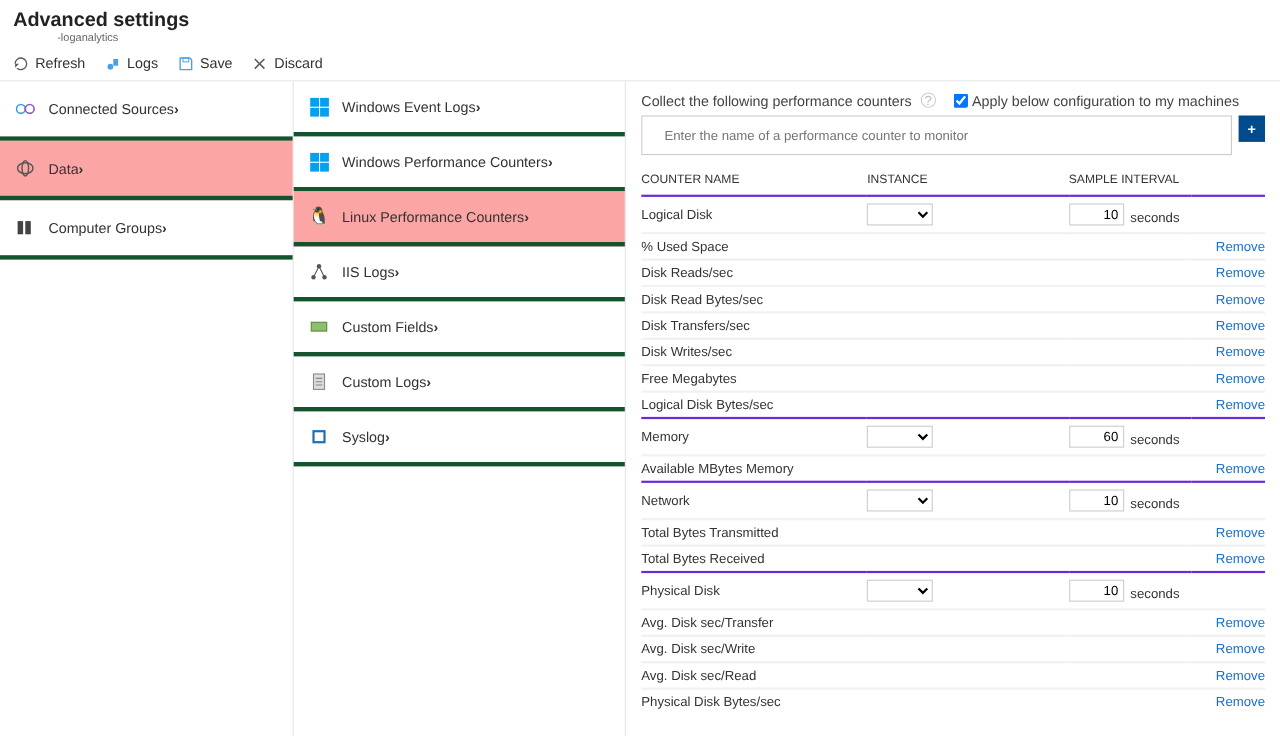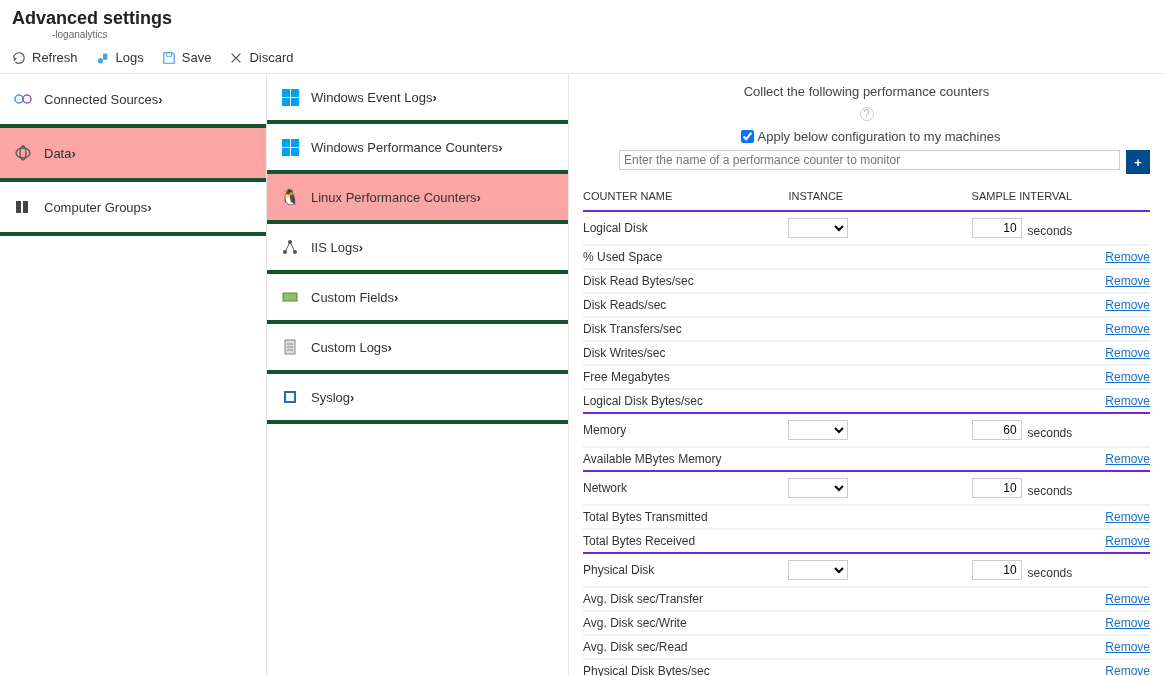--- a/index.html
+++ b/index.html
@@ -13,34 +13,34 @@
   .layout { display:flex; }
   .col1 { width:267px; border-right:1px solid #e6e6e6; }
   .col2 { width:302px; border-right:1px solid #e6e6e6; }
   .col3 { flex:1; padding:8px 14px 20px 14px; }
   .nav-item { display:flex; align-items:center; padding:16px 14px; border-bottom:4px solid #14532d; cursor:pointer; }
   .nav-item .left { display:flex; align-items:center; gap:12px; }
   .nav-item.selected { background:#fca5a5; }
   .nav-item .icon-box { width:18px; height:18px; display:flex; align-items:center; justify-content:center; }
   .chev { font-weight:bold; color:#333; }
   .col2 .nav-item { padding:14px 14px; }
-  .col3-head { display:flex; align-items:center; gap:8px; font-size:13px; color:#444; padding-bottom:6px; padding-top:2px;flex-direction:column;}
+  .col3-head { display:flex; gap:8px; font-size:13px; color:#444; padding-bottom:6px; padding-top:2px;}
   .col3-head .help { color:#bbb; font-size:12px; border:1px solid #ccc; border-radius:50%; width:14px; height:14px; display:inline-flex; align-items:center; justify-content:center; }
   .col3-head label { display:flex; align-items:center; gap:4px; margin-left:8px;}
   .searchrow { display:flex; gap:6px; margin-bottom:12px;}
-  .searchrow input[type=text]{ flex:1; border:1px solid #ccc; padding:4px 4px; font-size:12px; color:#888; height:20px;margin-left:36px;}
+  .searchrow input[type=text]{ flex:1; border:1px solid #ccc; padding:4px 20px; font-size:12px; color:#888; height:36px;}
   .addbtn { width:24px; height:24px; background:#004b8c; color:#fff; display:flex; align-items:center; justify-content:center; font-weight:bold; cursor:pointer;}
   table { width:100%; border-collapse:collapse; }
   th { text-align:left; font-size:11px; font-weight:400; color:#333; padding:4px 0 8px 0; }
   td { font-size:12px; color:#333; padding:4px 0; border-top:2px solid #f1f1f1; vertical-align:middle; }
   tr.group td { font-weight:400; border-top:2px solid #6d28d9; padding-top:6px; padding-bottom:6px;}
   .instance-select { width:60px; height:20px; border:1px solid #ccc; background:#fff; }
   .interval-wrap { display:flex; align-items:flex-end; gap:6px; }
   .interval-input { width:50px; height:20px; border:1px solid #ccc; text-align:right; padding-right:4px; font-size:12px;}
-  .remove { color:#1a6fc9; font-size:12px; cursor:pointer; text-align:right;text-decoration:underline;}
+  .remove { color:#1a6fc9; font-size:12px; cursor:pointer; text-align:right;}
   .col-counter { width:185px;}
   .col-inst { width:165px;}
   .col-interval { width:100px;}
   .col-act { width:60px; text-align:right;}
   .win-icon{display:grid;grid-template-columns:8px 8px;grid-template-rows:8px 8px;gap:1px;}
   .win-icon span{background:#00a1f1;}
   .linux-icon{font-size:16px;}
 </style>
 </head>
 <body>
@@ -239,25 +239,25 @@
                 <span>seconds</span>
               </div>
             </td>
             <td></td>
           </tr>
           <tr>
             <td colspan="3">% Used Space</td>
             <td class="remove">Remove</td>
           </tr>
           <tr>
+            <td colspan="3">Disk Reads/sec</td>
+            <td class="remove">Remove</td>
+          </tr>
+          <tr>
             <td colspan="3">Disk Read Bytes/sec</td>
-            <td class="remove">Remove</td>
-          </tr>
-          <tr>
-            <td colspan="3">Disk Reads/sec</td>
             <td class="remove">Remove</td>
           </tr>
           <tr>
             <td colspan="3">Disk Transfers/sec</td>
             <td class="remove">Remove</td>
           </tr>
           <tr>
             <td colspan="3">Disk Writes/sec</td>
             <td class="remove">Remove</td>
           </tr>

